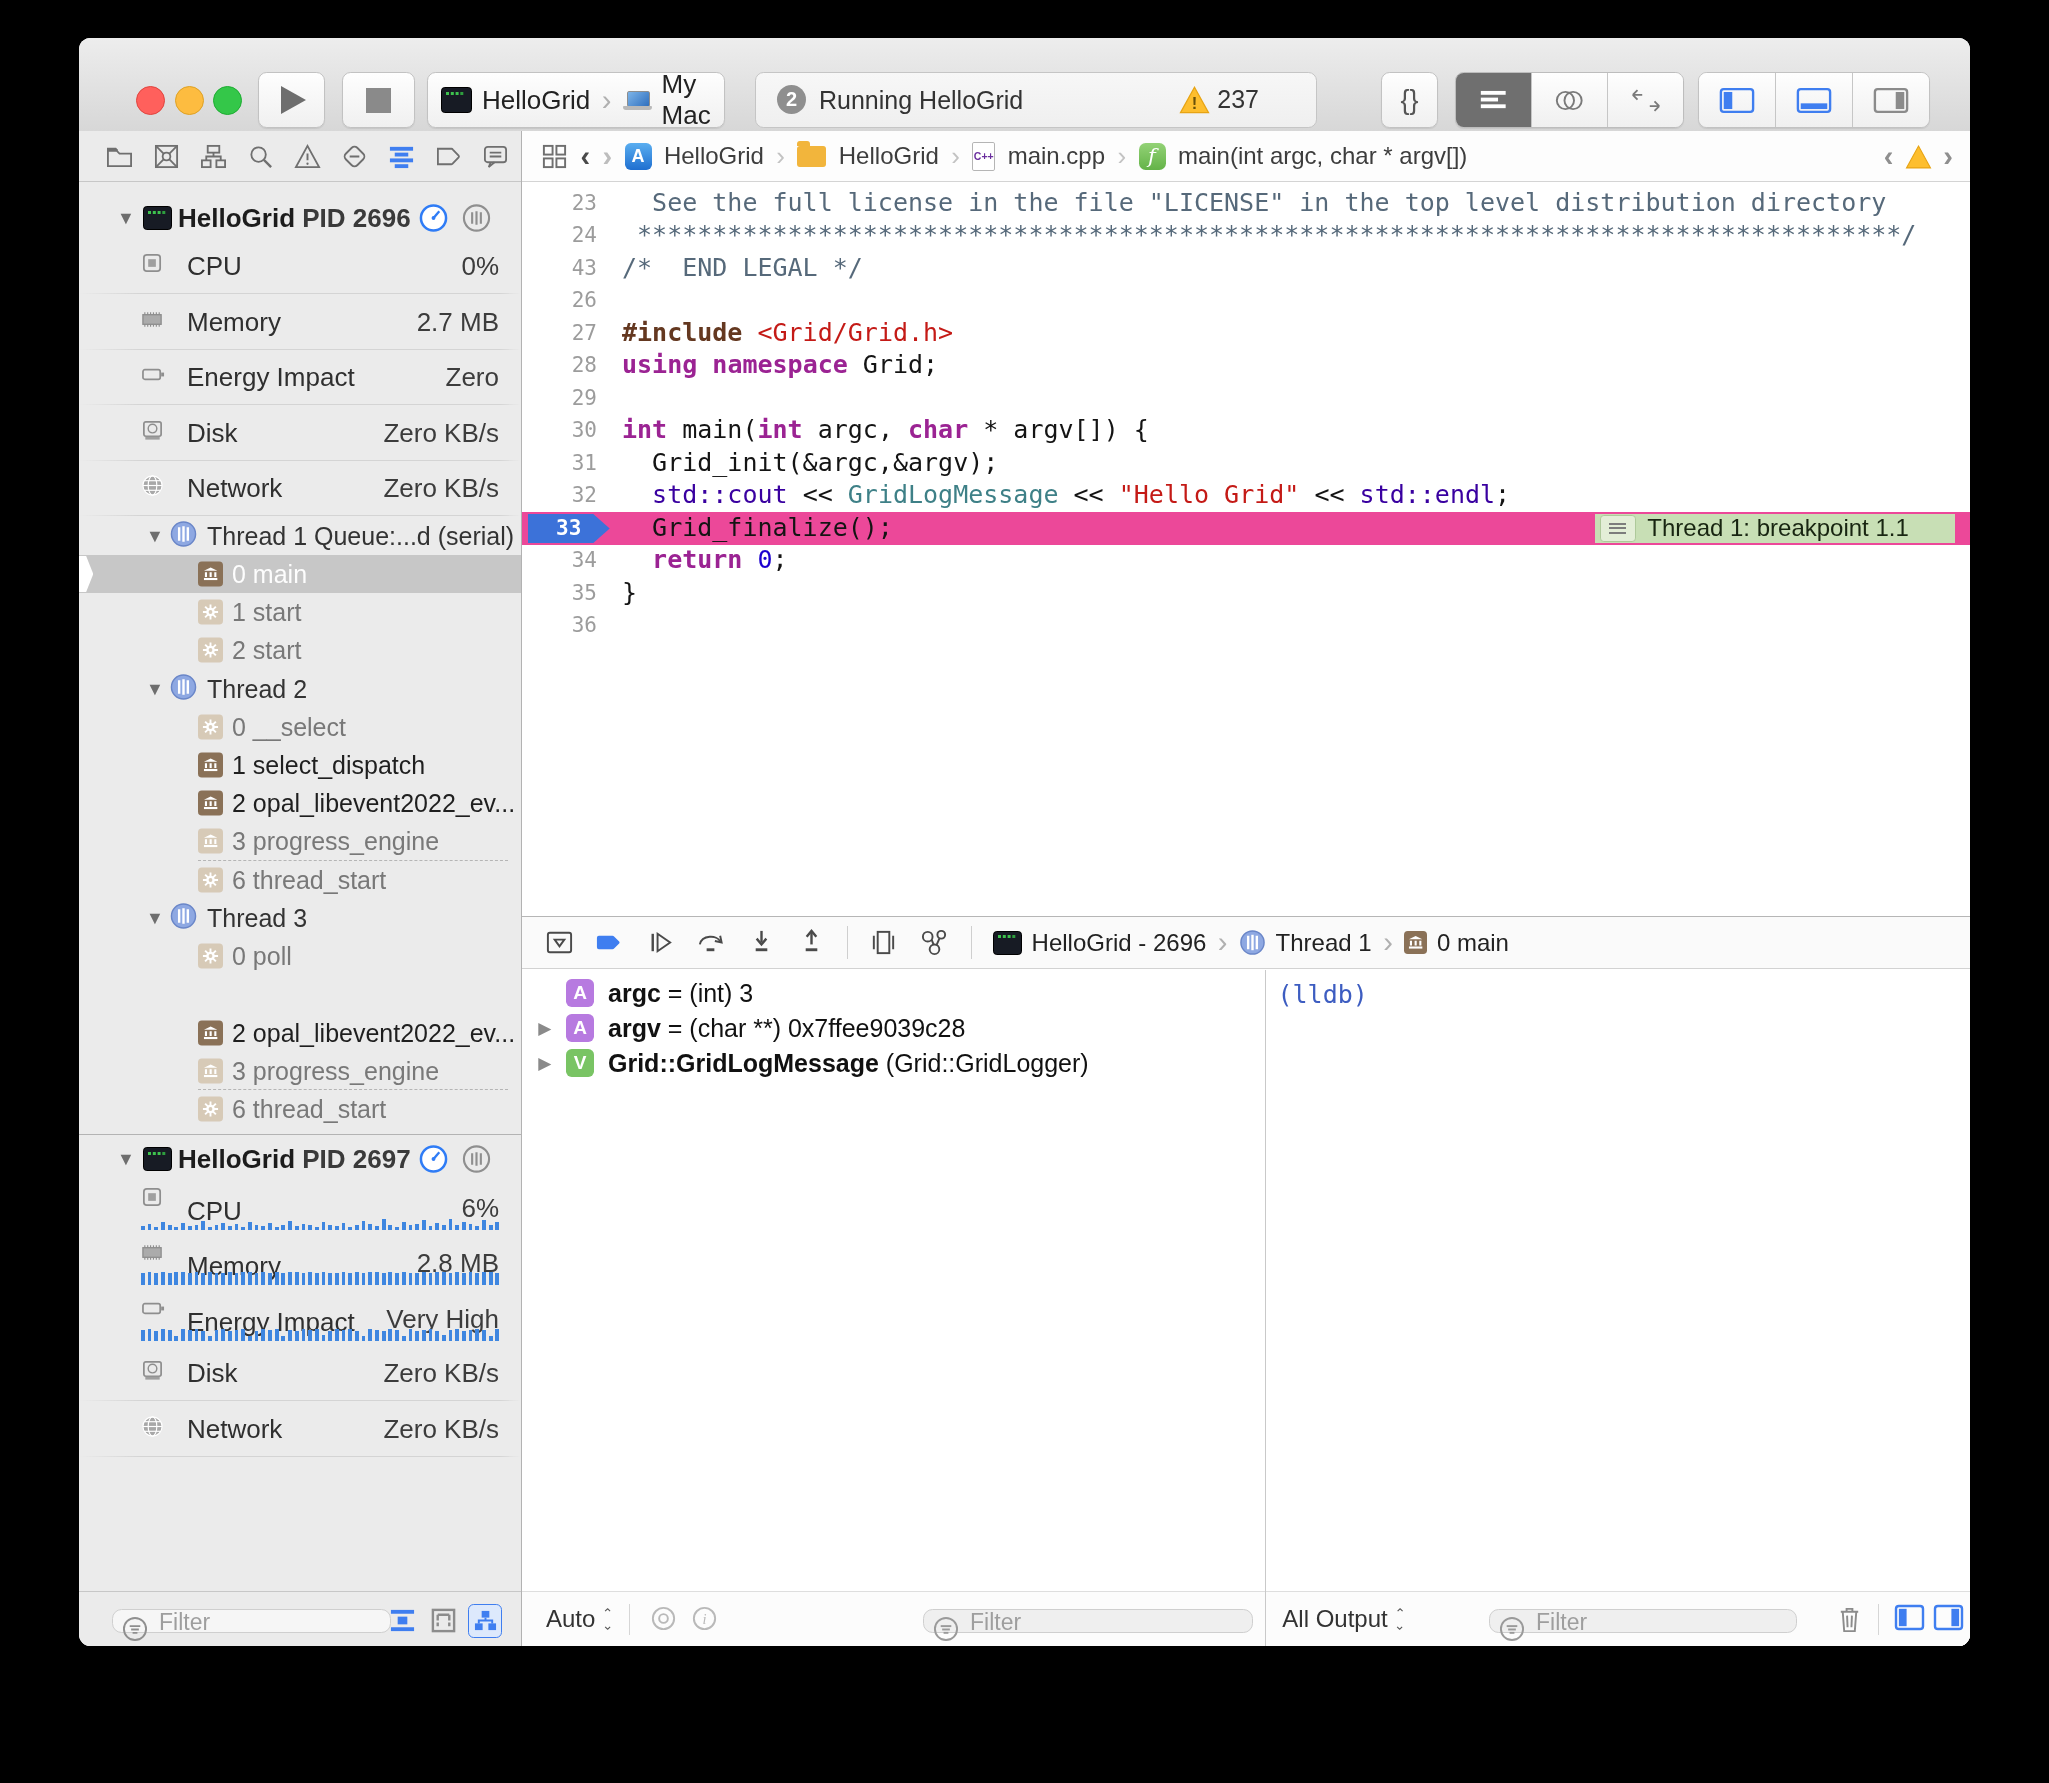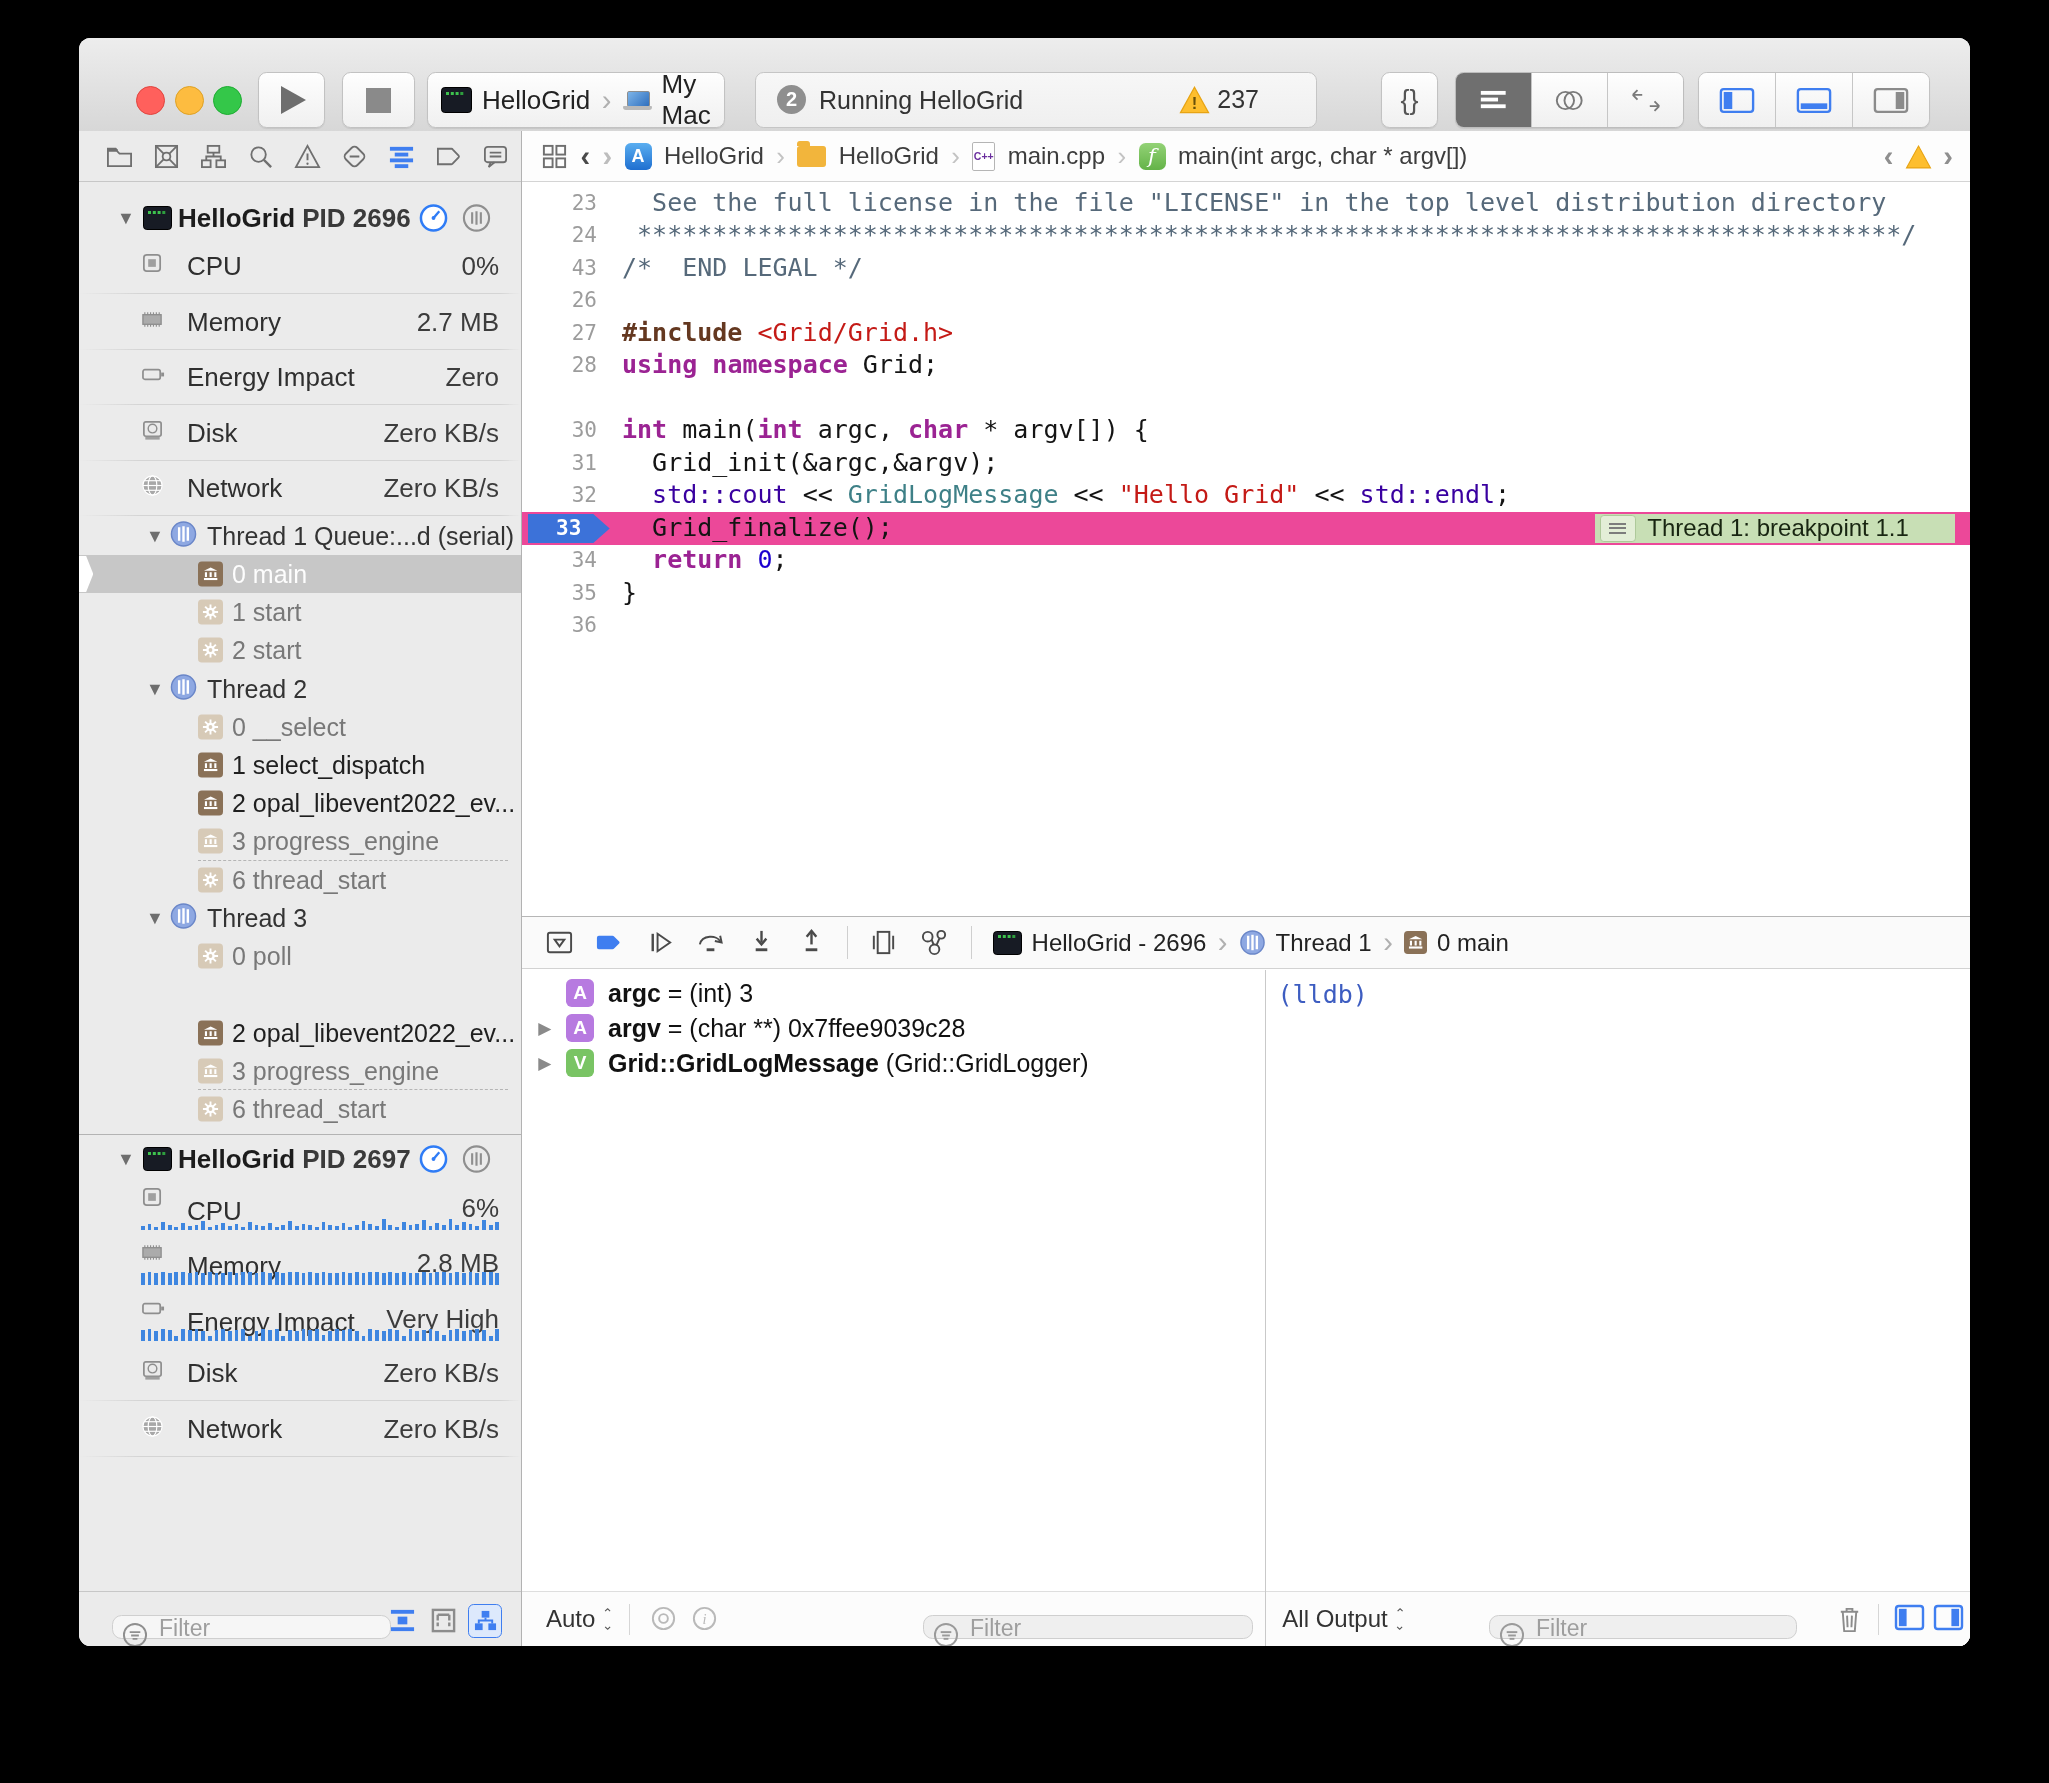--- a/index.html
+++ b/index.html
@@ -68,21 +68,21 @@
   .fr-ic{position:absolute;left:119px;top:50%;transform:translateY(-50%);width:25px;height:25px;border-radius:3.8px;display:flex;align-items:center;justify-content:center;}
   .fr-ic.dark{background:#8a7157;}
   .fr-ic.light{background:#d7cab7;}
   .fr-label{position:absolute;left:153px;top:50%;transform:translateY(-50%);font-size:25px;white-space:nowrap;}
   .fr-label.user{color:#1f1f1f;}
   .fr-label.sys{color:#787878;}
   .frame-row.sel .fr-label{color:#fdfdfd;}
   .frame-row.dash::before{content:"";position:absolute;left:119px;right:13.4px;top:-1px;border-top:1.9px dashed #b5b5b5;}
   .proc-sep{position:absolute;left:0;width:442px;height:0;border-top:1.9px solid #b3b3b3;}
   .sidebar-bottom{position:absolute;bottom:0;left:0;width:442px;height:54px;border-top:1px solid #c7c7c7;}
-  .filter-field{position:absolute;top:23px;height:24px;border-radius:9.6px;background:#f6f6f6;border:1px solid #cfcfcf;box-sizing:border-box;}
+  .filter-field{position:absolute;top:17px;height:24px;border-radius:9.6px;background:#f6f6f6;border:1px solid #cfcfcf;box-sizing:border-box;}
   .filter-field input{position:absolute;left:44px;right:7.6px;top:0;height:100%;border:none;background:transparent;outline:none;font-size:23px;color:#333;font-family:"Liberation Sans",sans-serif;}
   .filter-field input::placeholder{color:#9e9e9e;}
   .filter-glyph{position:absolute;left:8.6px;top:5.7px;width:26px;height:26px;}
   .sb-icons{position:absolute;top:11.5px;right:19px;display:flex;gap:8.6px;align-items:center;}
   .sb-ic{width:32px;height:32px;display:flex;align-items:center;justify-content:center;border-radius:5.7px;}
   .sb-ic.selbox{border:1.9px solid #3f7ef0;background:#dde9fc;}
   
   .editor{position:absolute;left:443px;top:93px;right:0;bottom:0;background:#fff;}
   .jumpbar{position:absolute;top:0;left:0;right:0;height:51px;background:#fdfdfd;border-bottom:1px solid #d4d4d4;display:flex;align-items:center;padding-left:19px;gap:12.4px;box-sizing:border-box;font-size:24px;color:#3d3d3d;}
   .jb-chev{color:#c3c3c3;font-size:26px;}
@@ -955,20 +955,24 @@
           <span class="code-text"></span>
     </div>
         <div class="code-line " style="top:135px">
       <span class="gutter">27</span>
           <span class="code-text"><span class="tok-pre">#include </span><span class="tok-str">&lt;Grid/Grid.h&gt;</span></span>
     </div>
         <div class="code-line " style="top:167px">
       <span class="gutter">28</span>
           <span class="code-text"><span class="tok-kw">using</span><span class="tok-plain"> </span><span class="tok-kw">namespace</span><span class="tok-plain"> Grid;</span></span>
     </div>
+        <div class="code-line " style="top:200px">
+      <span class="gutter">29</span>
+          <span class="code-text"></span>
+    </div>
         <div class="code-line " style="top:232px">
       <span class="gutter">30</span>
           <span class="code-text"><span class="tok-kw">int</span><span class="tok-plain"> main(</span><span class="tok-kw">int</span><span class="tok-plain"> argc, </span><span class="tok-kw">char</span><span class="tok-plain"> * argv[]) {</span></span>
     </div>
         <div class="code-line " style="top:265px">
       <span class="gutter">31</span>
           <span class="code-text"><span class="tok-plain">  Grid_init(&amp;argc,&amp;argv);</span></span>
     </div>
         <div class="code-line " style="top:297px">
       <span class="gutter">32</span>

